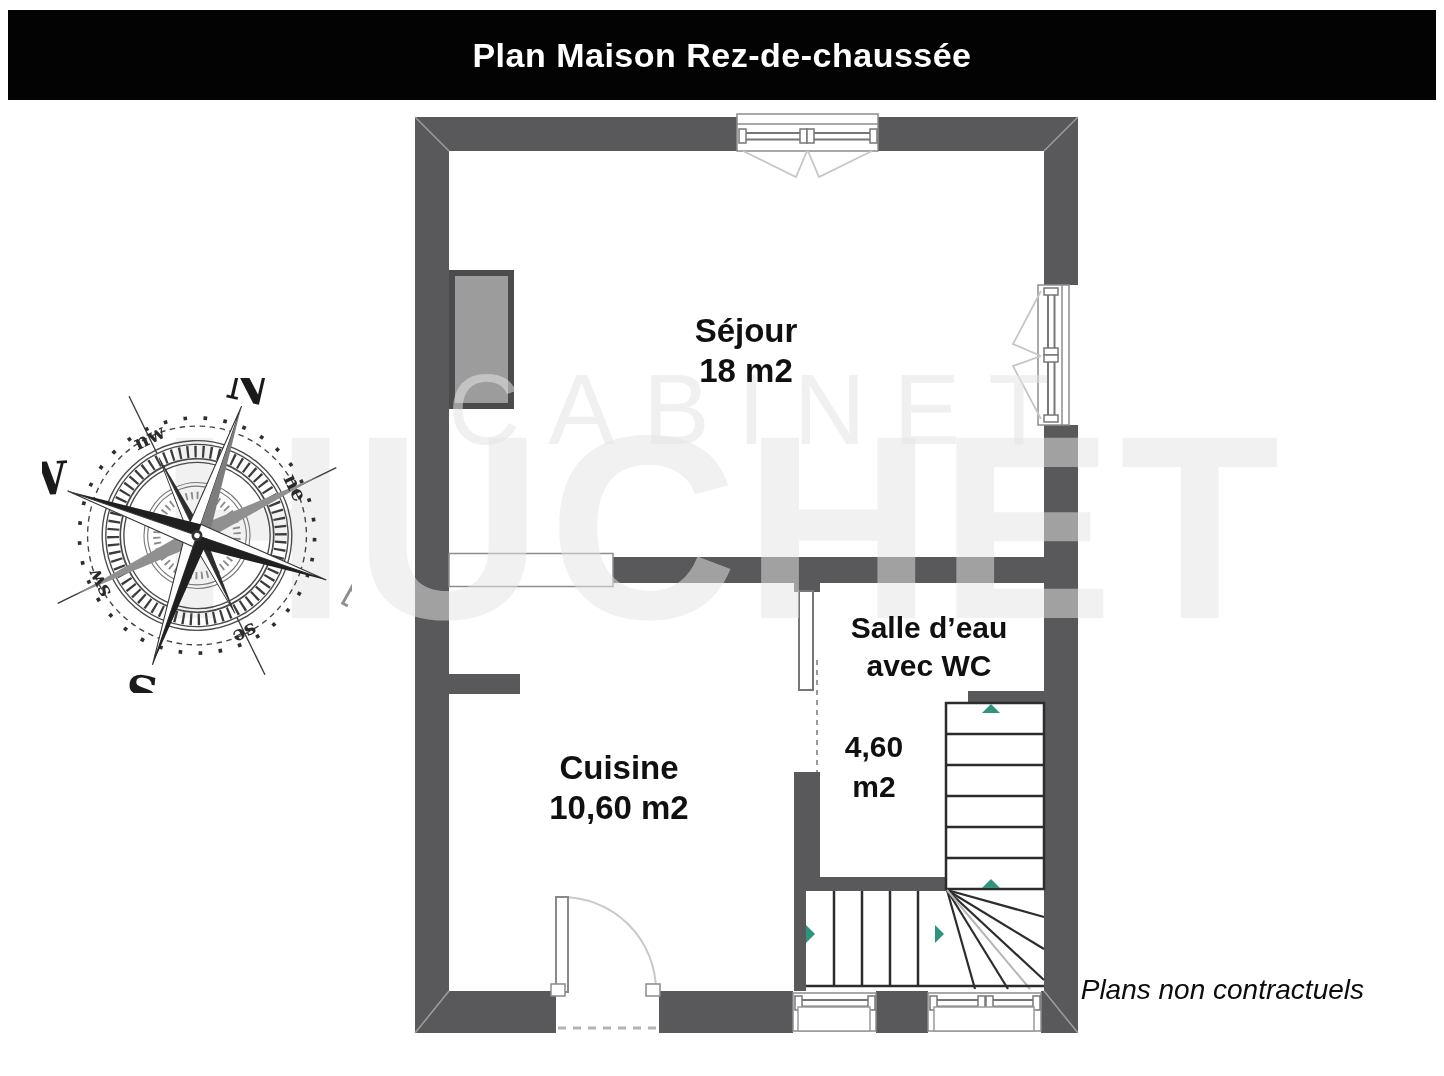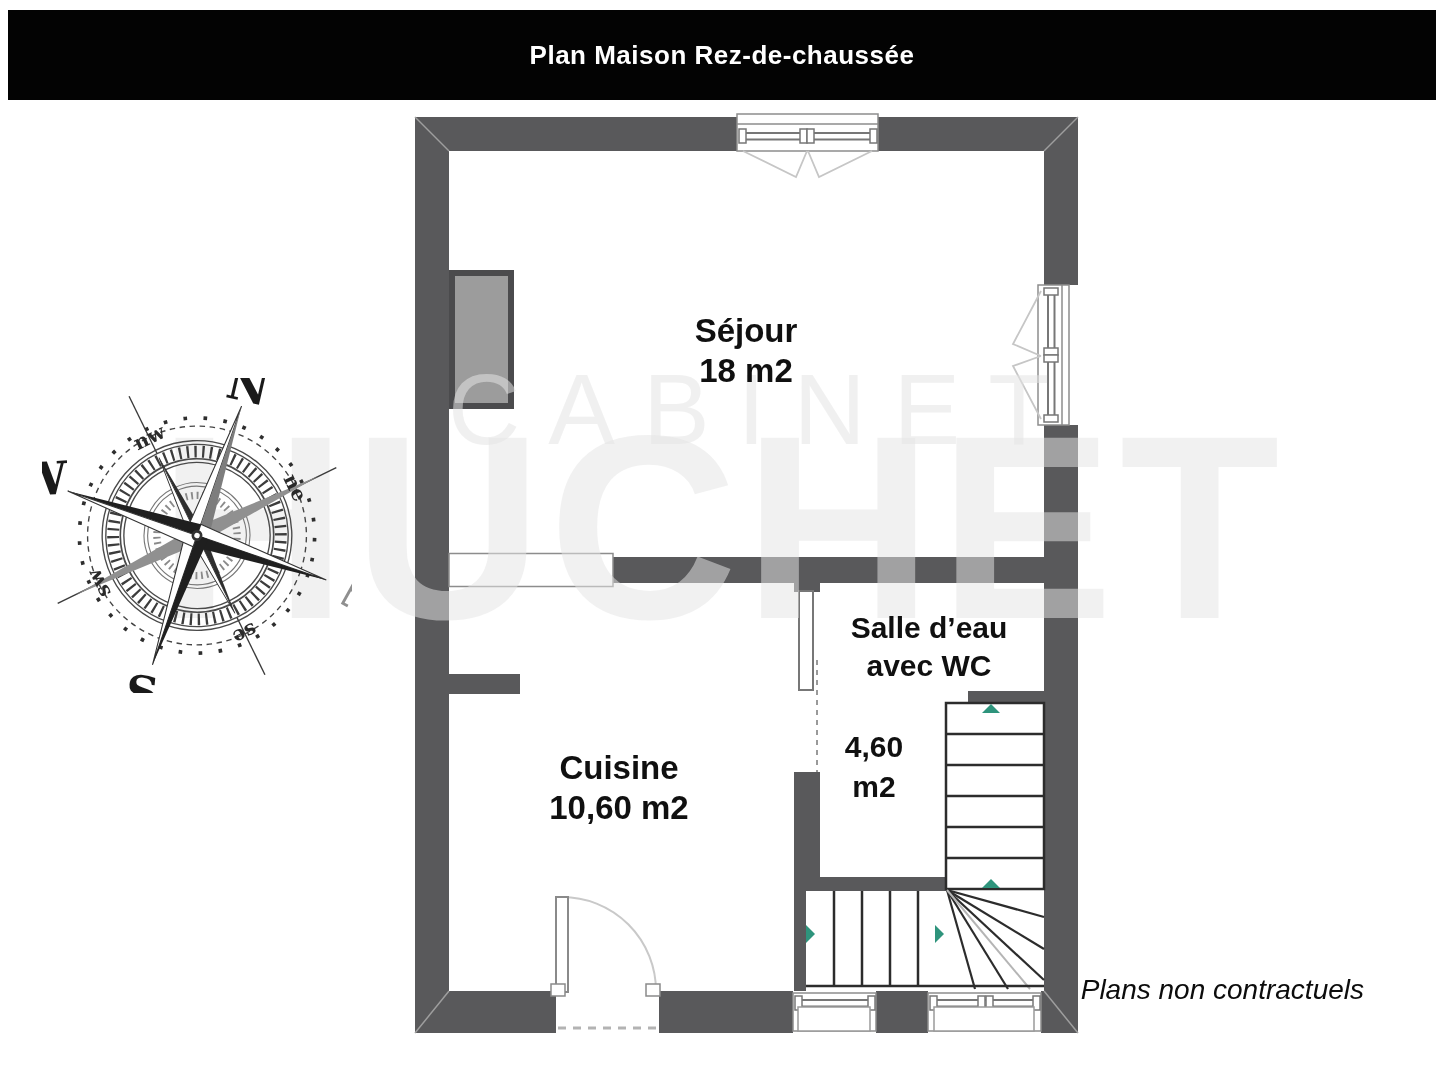--- a/index.html
+++ b/index.html
@@ -4,21 +4,21 @@
 <style>
   html,body{margin:0;padding:0;background:#ffffff;}
   body{width:1444px;height:1076px;position:relative;overflow:hidden;
        font-family:"Liberation Sans",sans-serif;}
 
   .abs{position:absolute;}
 
   
   .title-bar{left:8px;top:10px;width:1428px;height:90px;background:#030303;
              display:flex;align-items:center;justify-content:center;z-index:4;}
-  .title-bar span{color:#ffffff;font-size:26px;font-weight:600;letter-spacing:.5px;}
+  .title-bar span{color:#ffffff;font-size:34px;font-weight:600;letter-spacing:.5px;}
 
   
   .watermark{z-index:5;pointer-events:none;}
   .wm1{left:448px;top:352px;font-size:100px;font-weight:400;letter-spacing:28px;
        color:rgba(228,228,228,0.55);white-space:nowrap;}
   .wm2{left:158px;top:397px;font-size:262px;font-weight:700;letter-spacing:6px;
        color:rgba(228,228,228,0.52);white-space:nowrap;line-height:1;}
 
   
   .plan-layer{left:0;top:0;z-index:1;}

